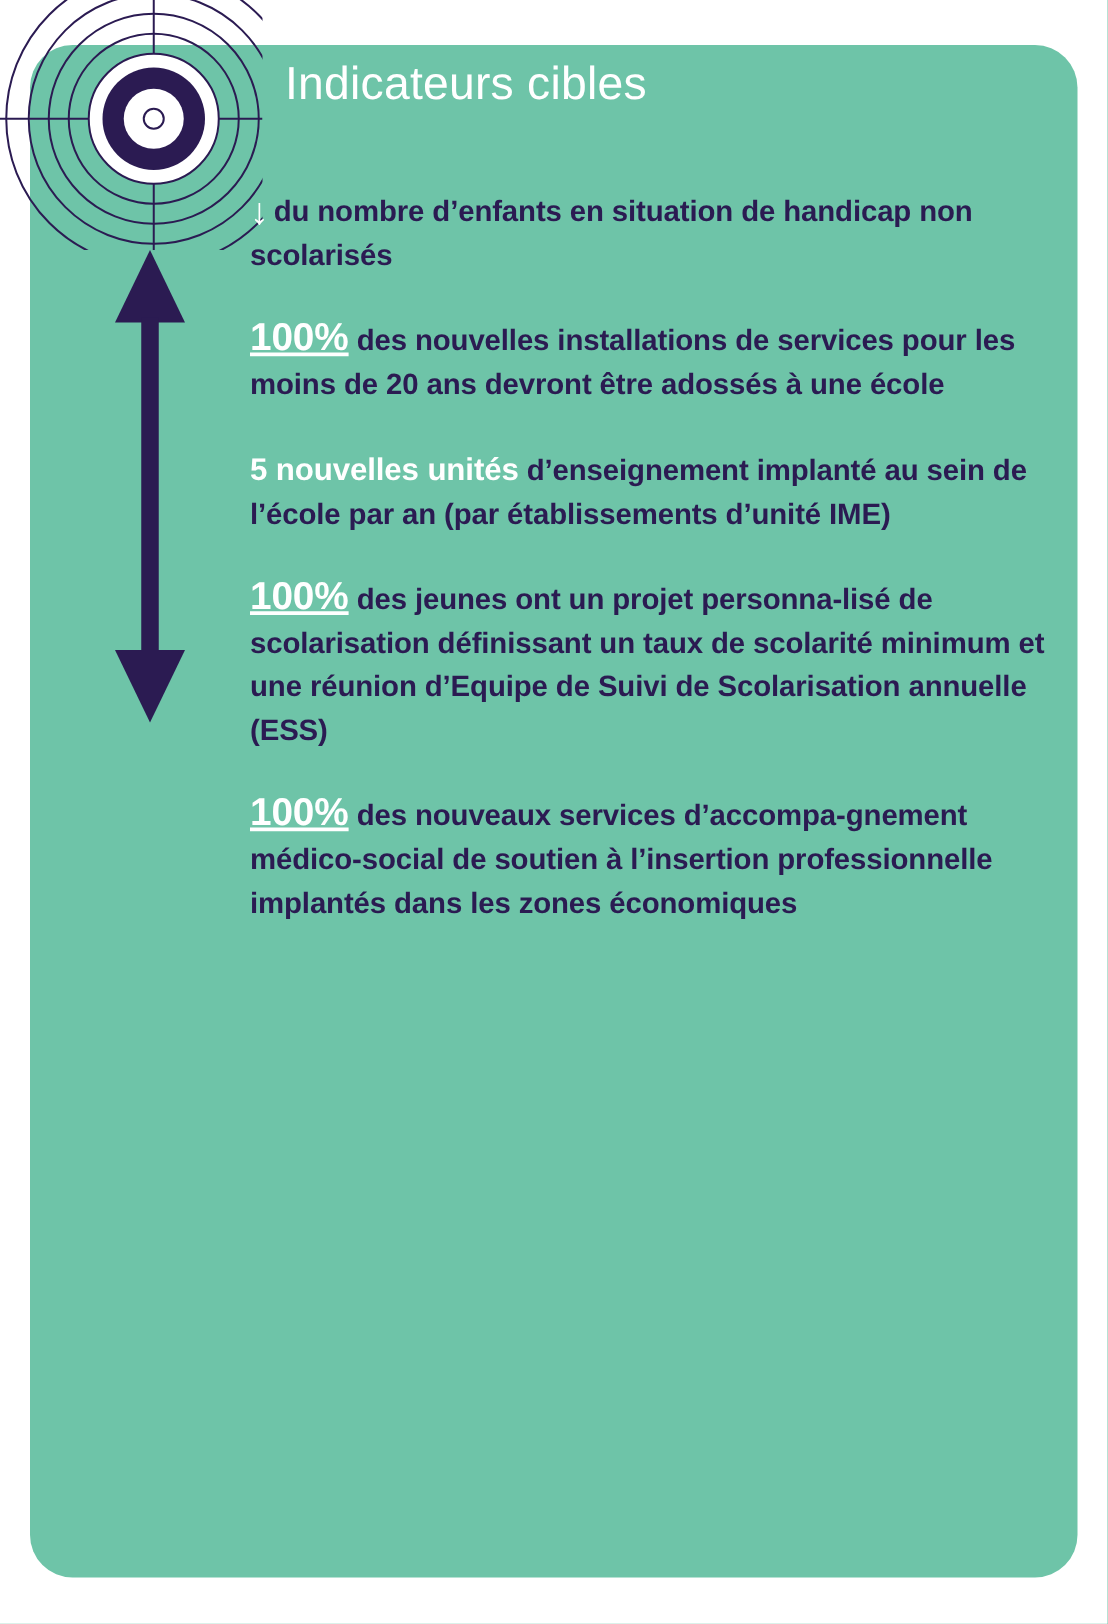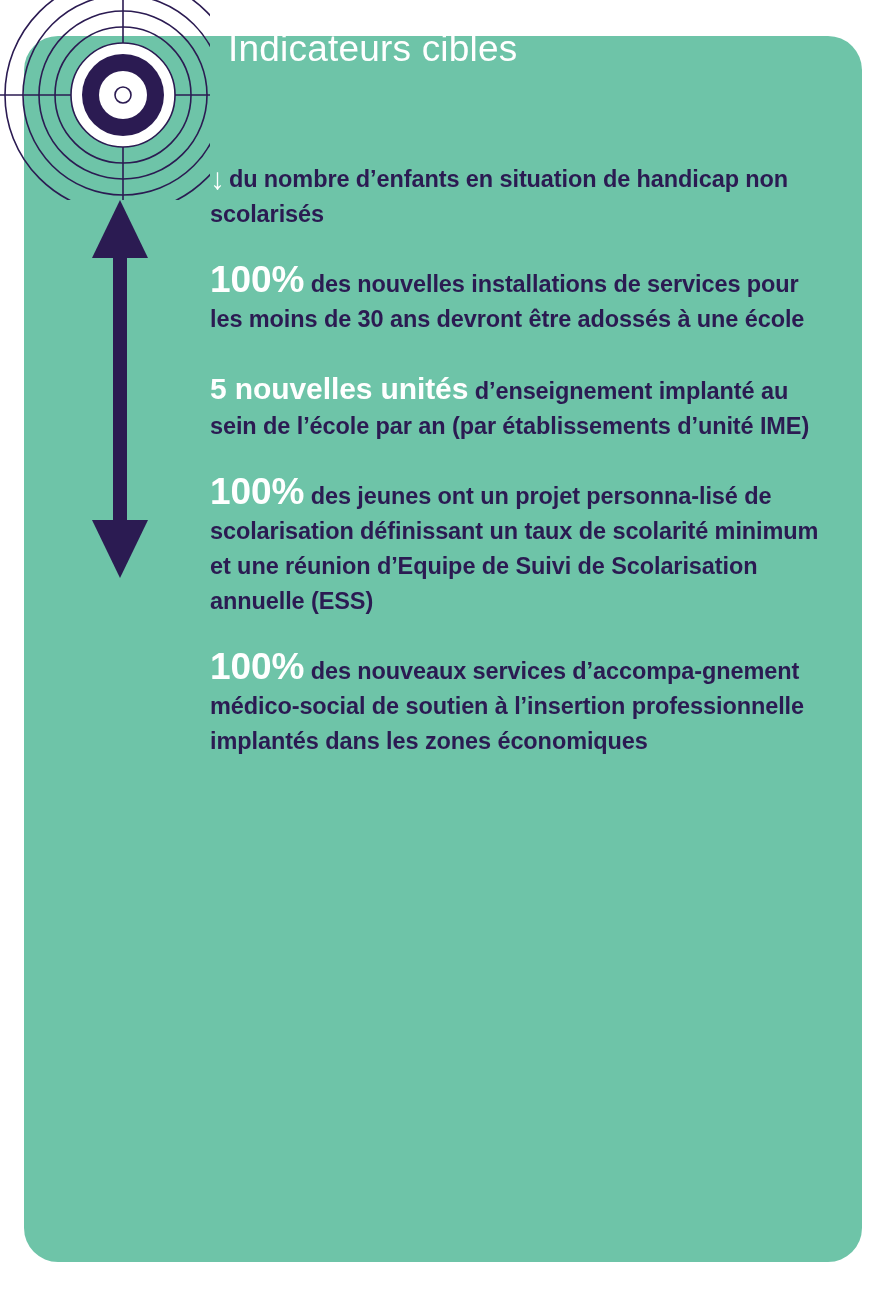--- a/index.html
+++ b/index.html
@@ -38,53 +38,54 @@
   .arrow-svg {
     position: absolute;
     left: 82px;
     top: 196px;
     width: 76px;
     height: 386px;
   }
   .title {
     position: absolute;
     left: 228px;
-    top: 28px;
+    top: 46px;
     font-size: 37px;
     color: #ffffff;
     letter-spacing: 0.2px;
     white-space: nowrap;
   }
   .content {
     position: absolute;
     left: 198px;
     top: 150px;
     width: 648px;
   }
   .item {
     margin-bottom: 26px;
     font-size: 0px;
   }
   .item p {
-    margin: 12px;
+    margin: 2px;
     font-size: 23.5px;
     font-weight: bold;
     line-height: 35px;
     color: #2b1b52;
     letter-spacing: -0.1px;
   }
   .lead {
     font-weight: bold;
     color: #ffffff;
   }
   .lead-pct {
-    font-size: 37px;
+    font-size: 31px;
+    text-decoration: underline;
   }
   .lead-big {
-    font-size: 30px;
+    font-size: 25px;
   }
   .arrow-glyph {
     display: inline-block;
     color: #ffffff;
     font-size: 30px;
     line-height: 1;
     vertical-align: -2px;
     padding-right: 4px;
   }
   .item-1 { margin-bottom: 30px; }
@@ -127,21 +128,21 @@
 
   <div class="title">Indicateurs cibles</div>
 
   <div class="content">
 
     <div class="item item-1">
       <p><span class="arrow-glyph">↓</span><span>du nombre d’enfants en situation de handicap non scolarisés</span></p>
     </div>
 
     <div class="item item-2">
-      <p><span class="lead lead-pct">100%</span> <span>des nouvelles installations de services pour les moins de 30 ans devront être adossés à une école</span></p>
+      <p><span class="lead lead-pct">100%</span> <span>des nouvelles installations de services pour les moins de 20 ans devront être adossés à une école</span></p>
     </div>
 
     <div class="item item-3">
       <p><span class="lead lead-big">5 nouvelles unités</span> <span>d’enseignement implanté au sein de l’école par an (par établissements d’unité IME)</span></p>
     </div>
 
     <div class="item item-4">
       <p><span class="lead lead-pct">100%</span> <span>des jeunes ont un projet personna-lisé de scolarisation définissant un taux de scolarité minimum et une réunion d’Equipe de Suivi de Scolarisation  annuelle (ESS)</span></p>
     </div>
 

